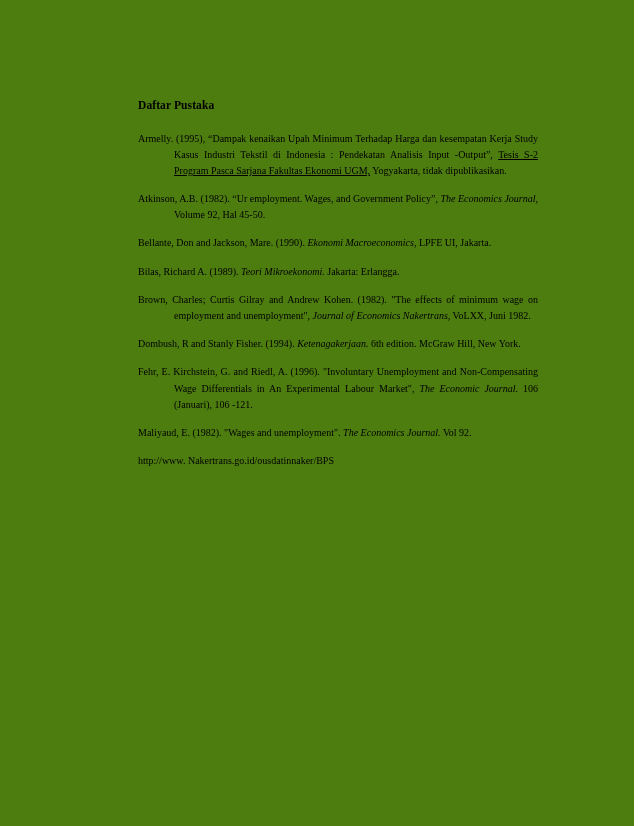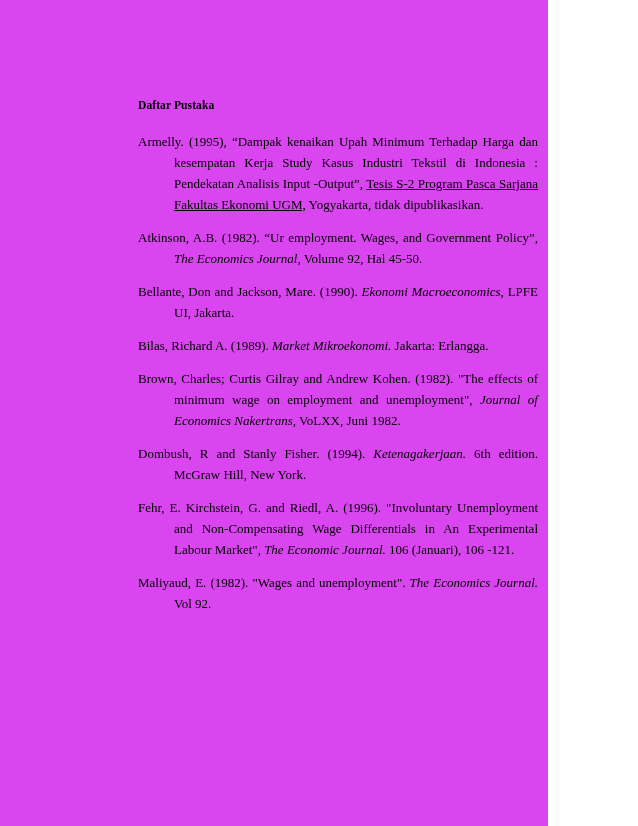--- a/index.html
+++ b/index.html
@@ -12,39 +12,39 @@
     height: 826px;
     font-family: "Liberation Serif", serif;
     color: #000000;
     position: relative;
     overflow: hidden;
   }
   .page {
     position: absolute;
     left: 0;
     top: 0;
-    width: 548px;
+    width: 634px;
     height: 826px;
-    background: #d946ef;
+    background: #4d7c0f;
   }
   .content {
     position: absolute;
     left: 138px;
     top: 98px;
     width: 400px;
   }
   .doc-title {
     font-weight: bold;
     font-size: 11.5px;
     line-height: 1.35;
     margin-bottom: 17px;
     letter-spacing: 0.1px;
   }
   .entry {
-    font-size: 13px;
+    font-size: 10px;
     line-height: 1.62;
     text-align: justify;
     text-justify: inter-word;
     margin-bottom: 12px;
   }
   .entry .hang {
     display: block;
     padding-left: 36px;
     text-indent: -36px;
   }
@@ -65,29 +65,32 @@
         <div class="entry">
           <span class="hang"><span>Armelly. (1995), “Dampak kenaikan Upah Minimum Terhadap Harga dan kesempatan Kerja Study Kasus Industri Tekstil di Indonesia : Pendekatan Analisis Input -Output”, </span><span class="ul">Tesis S-2 Program Pasca Sarjana Fakultas Ekonomi UGM,</span><span> Yogyakarta, tidak dipublikasikan.</span></span>
         </div>
         <div class="entry">
           <span class="hang"><span>Atkinson, A.B. (1982). “Ur employment. Wages, and Government Policy”, </span><span class="it">The Economics Journal</span><span>, Volume  92, Hal 45-50.</span></span>
         </div>
         <div class="entry">
           <span class="hang"><span>Bellante, Don and Jackson, Mare. (1990). </span><span class="it">Ekonomi Macroeconomics,</span><span> LPFE UI, Jakarta.</span></span>
         </div>
         <div class="entry">
-          <span class="hang"><span>Bilas, Richard A. (1989). </span><span class="it">Market Mikroekonomi.</span><span> Jakarta: Erlangga.</span></span>
+          <span class="hang"><span>Bilas, Richard A. (1989). </span><span class="it">Teori Mikroekonomi.</span><span> Jakarta: Erlangga.</span></span>
         </div>
         <div class="entry">
           <span class="hang"><span>Brown, Charles; Curtis Gilray and Andrew Kohen. (1982). "The effects of minimum wage on employment and unemployment", </span><span class="it">Journal of Economics Nakertrans,</span><span> VoLXX, Juni 1982.</span></span>
         </div>
         <div class="entry">
           <span class="hang"><span>Dombush, R and Stanly Fisher. (1994). </span><span class="it">Ketenagakerjaan.</span><span> 6th edition. McGraw Hill, New York.</span></span>
         </div>
         <div class="entry">
           <span class="hang"><span>Fehr, E. Kirchstein, G. and Riedl, A. (1996). "Involuntary Unemployment and Non-Compensating Wage Differentials in An Experimental Labour Market", </span><span class="it">The Economic Journal.</span><span> 106 (Januari), 106 -121.</span></span>
         </div>
         <div class="entry">
           <span class="hang"><span>Maliyaud, E. (1982). "Wages and unemployment". </span><span class="it">The Economics Journal.</span><span> Vol 92.</span></span>
         </div>
+        <div class="entry noindent">
+          <span class="hang"><span>http://www. Nakertrans.go.id/ousdatinnaker/BPS</span></span>
+        </div>
       </div>
   </div>
 </div>
 
 </body></html>

